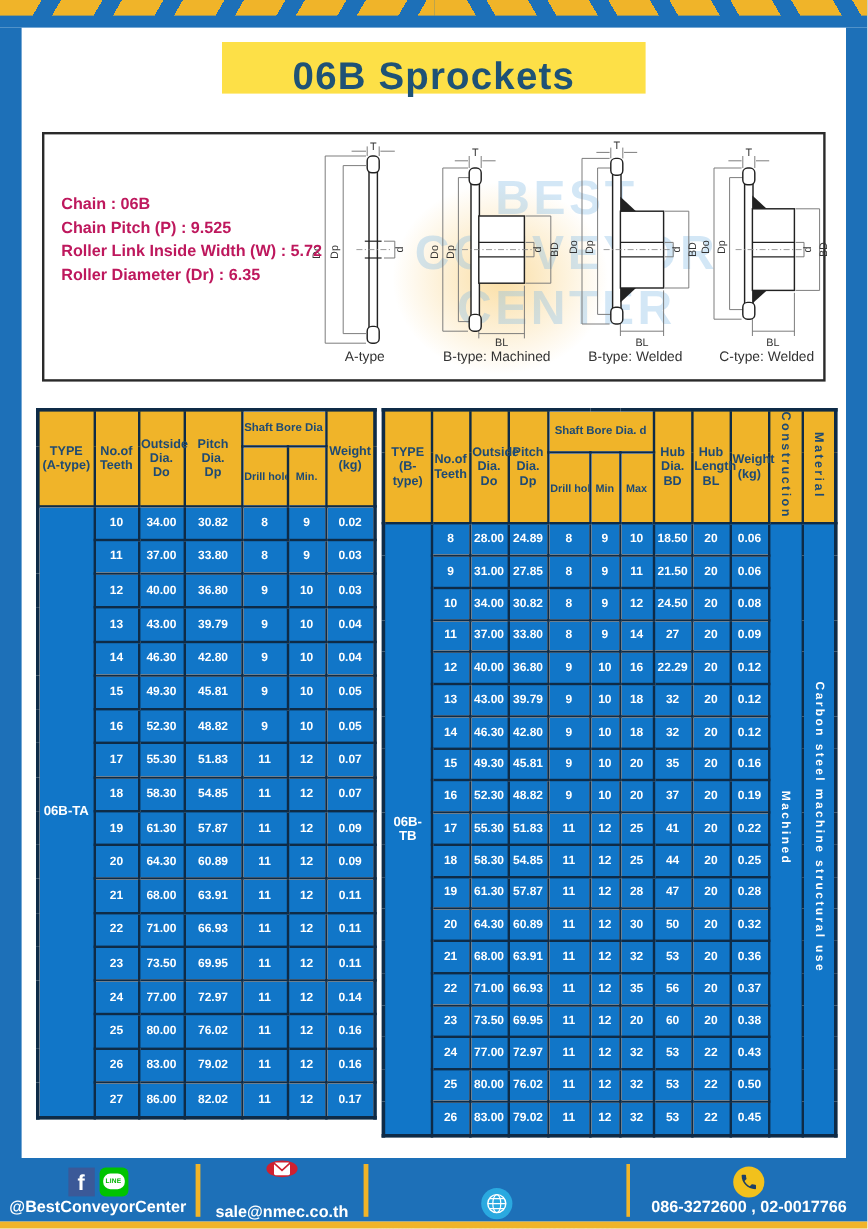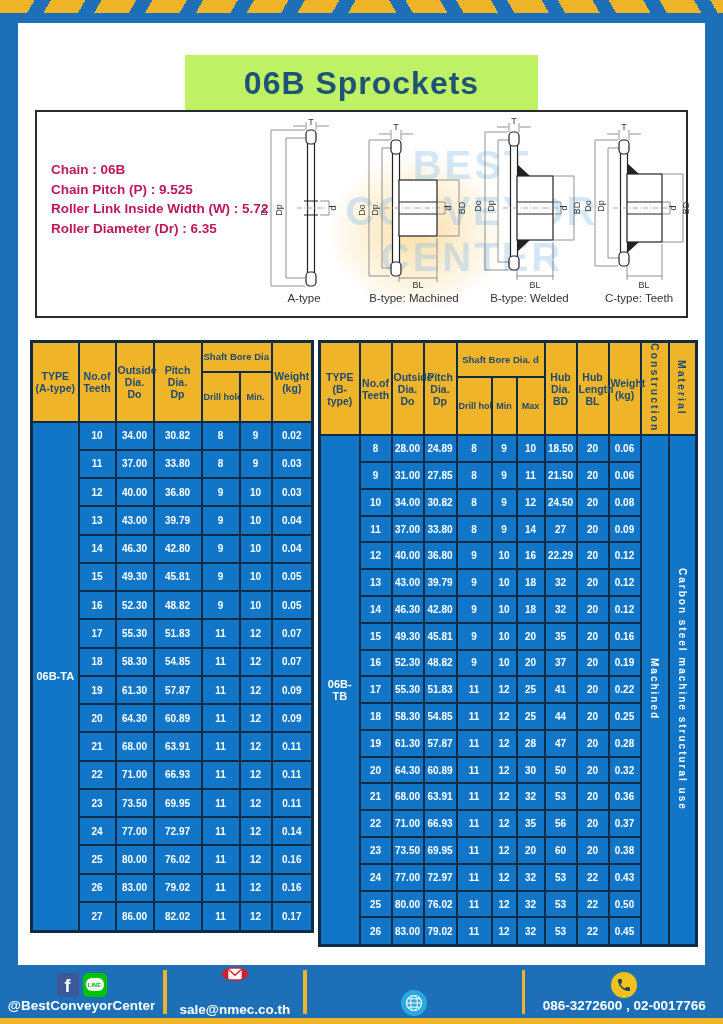--- a/index.html
+++ b/index.html
@@ -11,22 +11,22 @@
   
   .top-band { position:absolute; top:0; left:0; width:723px; height:23px; background:#1d70b8; z-index:5; }
   .top-band .stripes-left, .top-band .stripes-right { position:absolute; top:0; height:13px; width:50%; }
   .top-band .stripes-left { left:0; background:repeating-linear-gradient(120deg, #f0b429 0 30px, #1d70b8 30px 44px); }
   .top-band .stripes-right { right:0; background:repeating-linear-gradient(60deg, #f0b429 0 30px, #1d70b8 30px 44px); }
   .side-strip { position:absolute; top:23px; width:18px; height:942px; background:#1d70b8; z-index:5; }
   .side-strip.left { left:0; } .side-strip.right { right:0; }
 
   
   .banner {
-    position:absolute; top:35px; left:185px; width:353px; height:57px;
-    background:#bef264; text-align:center;margin-top:20px;
+    position:absolute; top:35px; left:185px; width:353px; height:43px;
+    background:#fde047; text-align:center;
   }
   .banner h1 {
     margin:0; line-height:57px; font-size:32px; font-weight:800;
     color:#1e5276; letter-spacing:1px;
   }
 
   
   .diagram-box {
     position:absolute; top:110px; left:35px; width:653px; height:208px;
     background:#fff; border:2px solid #2a2a2a;
@@ -255,21 +255,21 @@
         <line class="part-line" x1="38" y1="84" x2="73" y2="84"></line>
         <line class="part-line" x1="38" y1="96" x2="73" y2="96"></line>
         <line class="center-line" x1="24" y1="90" x2="79" y2="90"></line>
         <text class="dim-text" x="35" y="12" text-anchor="middle">T</text>
         <text class="dim-text" transform="rotate(-90 2 88)" x="2" y="88" text-anchor="middle">Do</text>
         <text class="dim-text" transform="rotate(-90 15 88)" x="15" y="88" text-anchor="middle">Dp</text>
         <text class="dim-text" transform="rotate(-90 87 90)" x="87" y="90" text-anchor="middle">d</text>
         <text class="dim-text" transform="rotate(-90 100 90)" x="100" y="90" text-anchor="middle">BD</text>
         <text class="dim-text" x="55" y="170" text-anchor="middle">BL</text>
       </svg>
-      <div class="fig-caption">C-type: Teeth</div>
+      <div class="fig-caption">C-type: Welded</div>
     </div>
   </div>
 
   <table class="tbl-a">
     <colgroup>
       <col style="width:47px">
         <col style="width:37px">
         <col style="width:38px">
         <col style="width:48px">
       <col style="width:38px">

